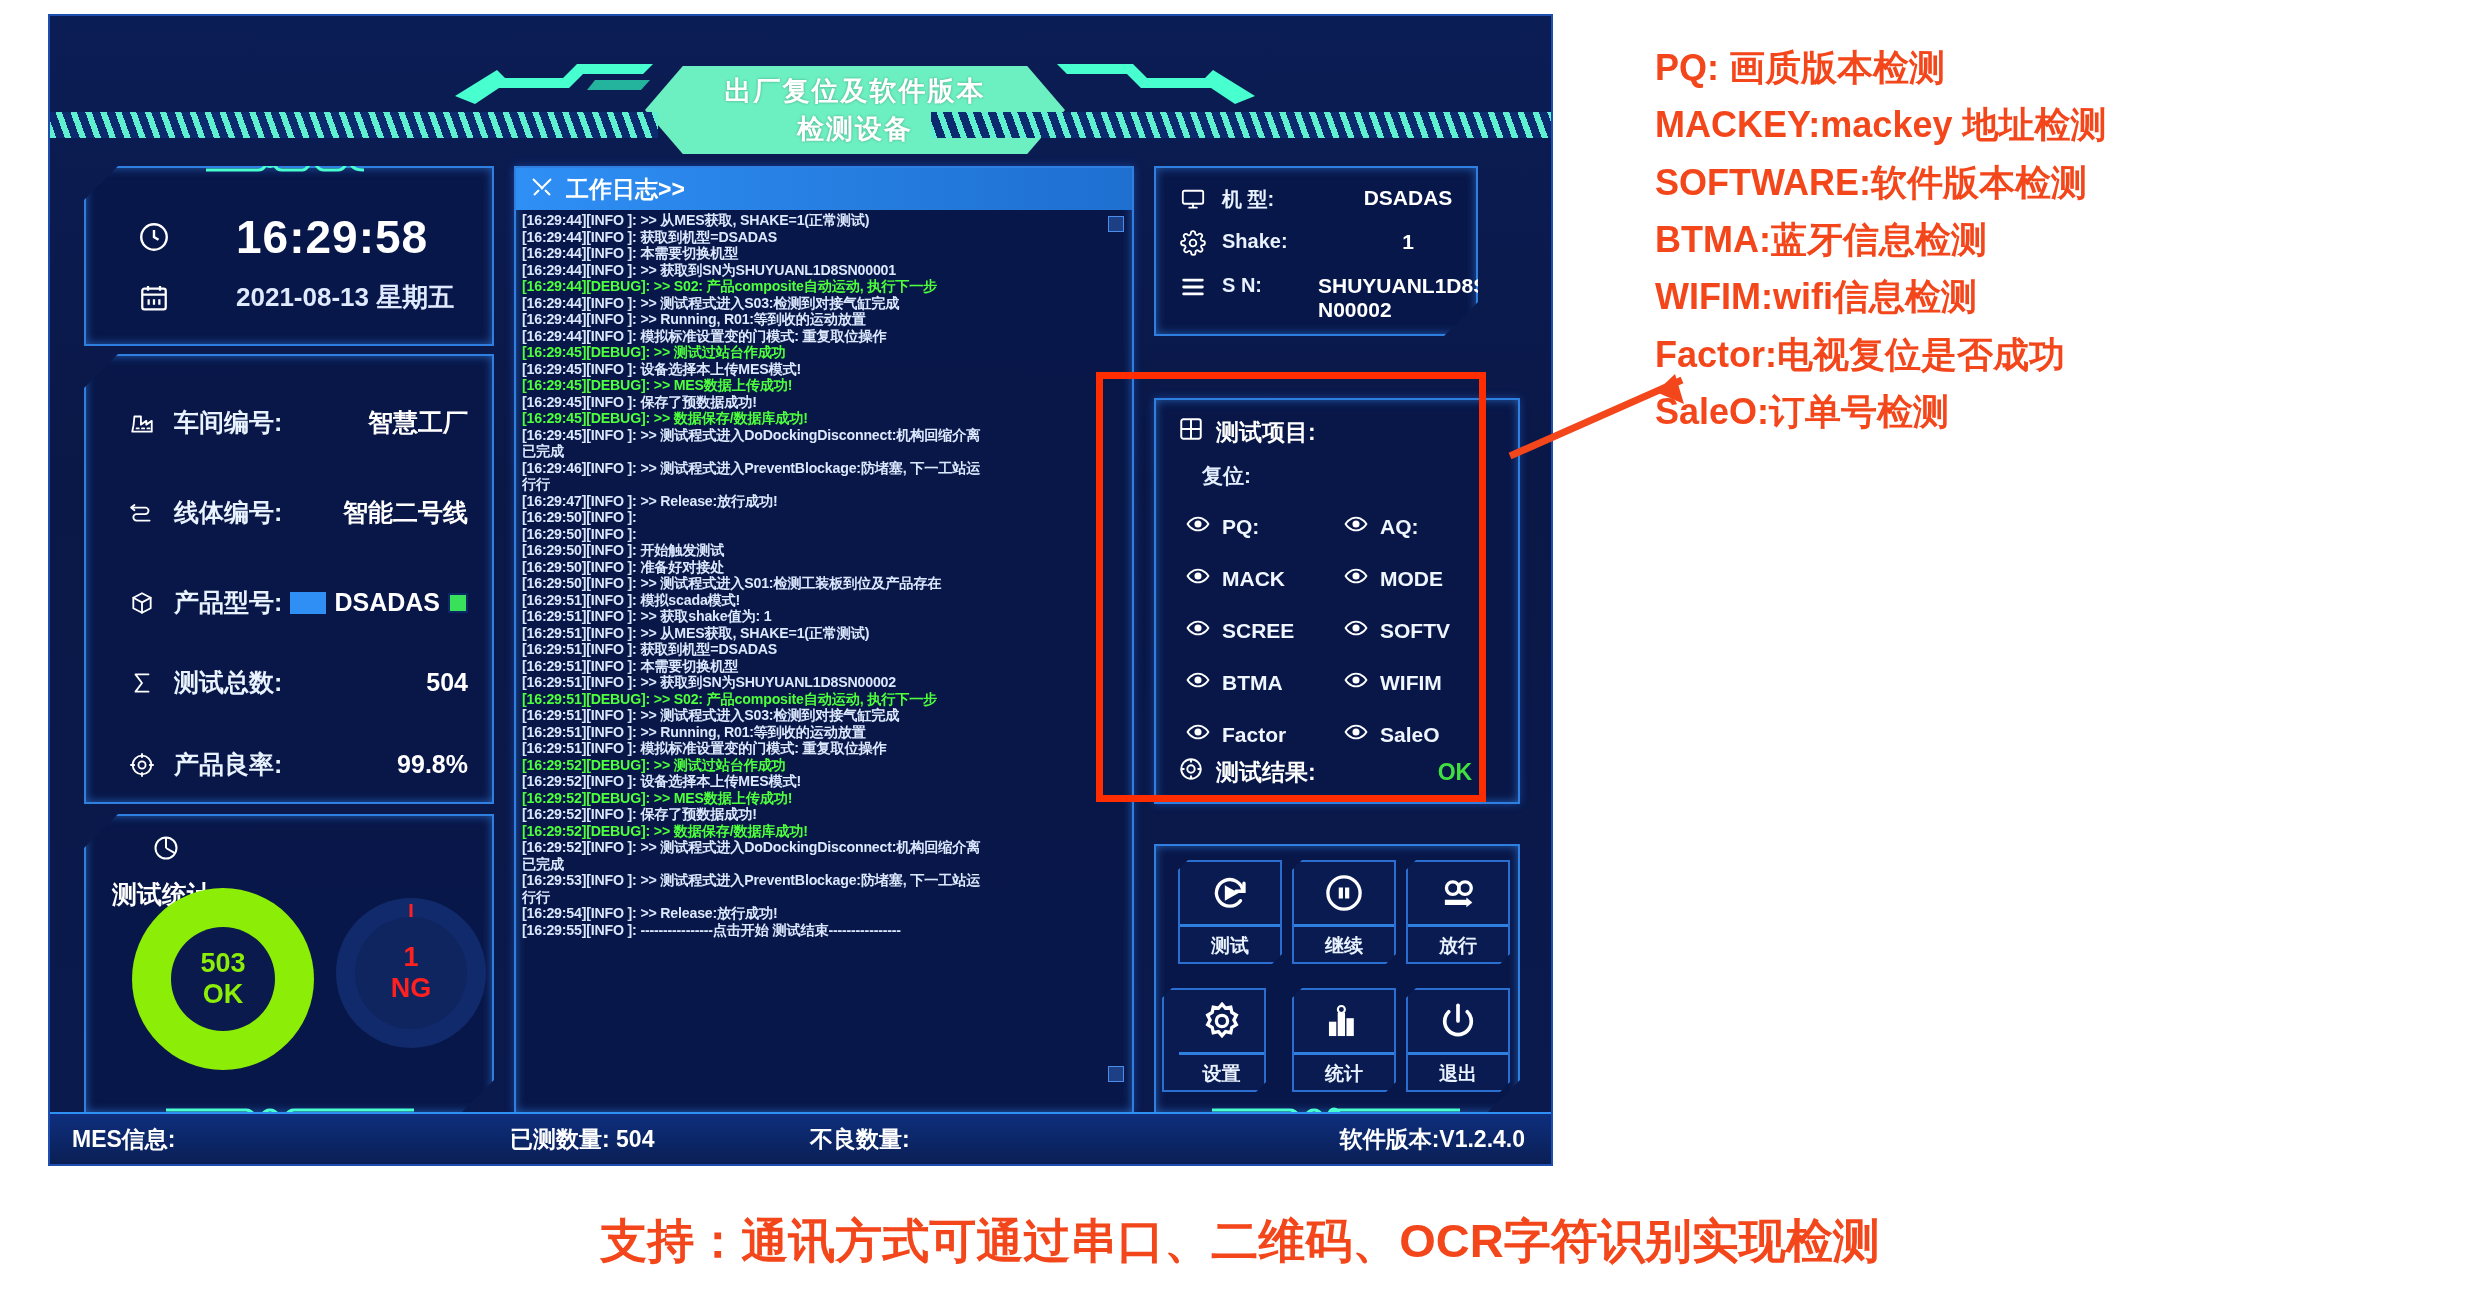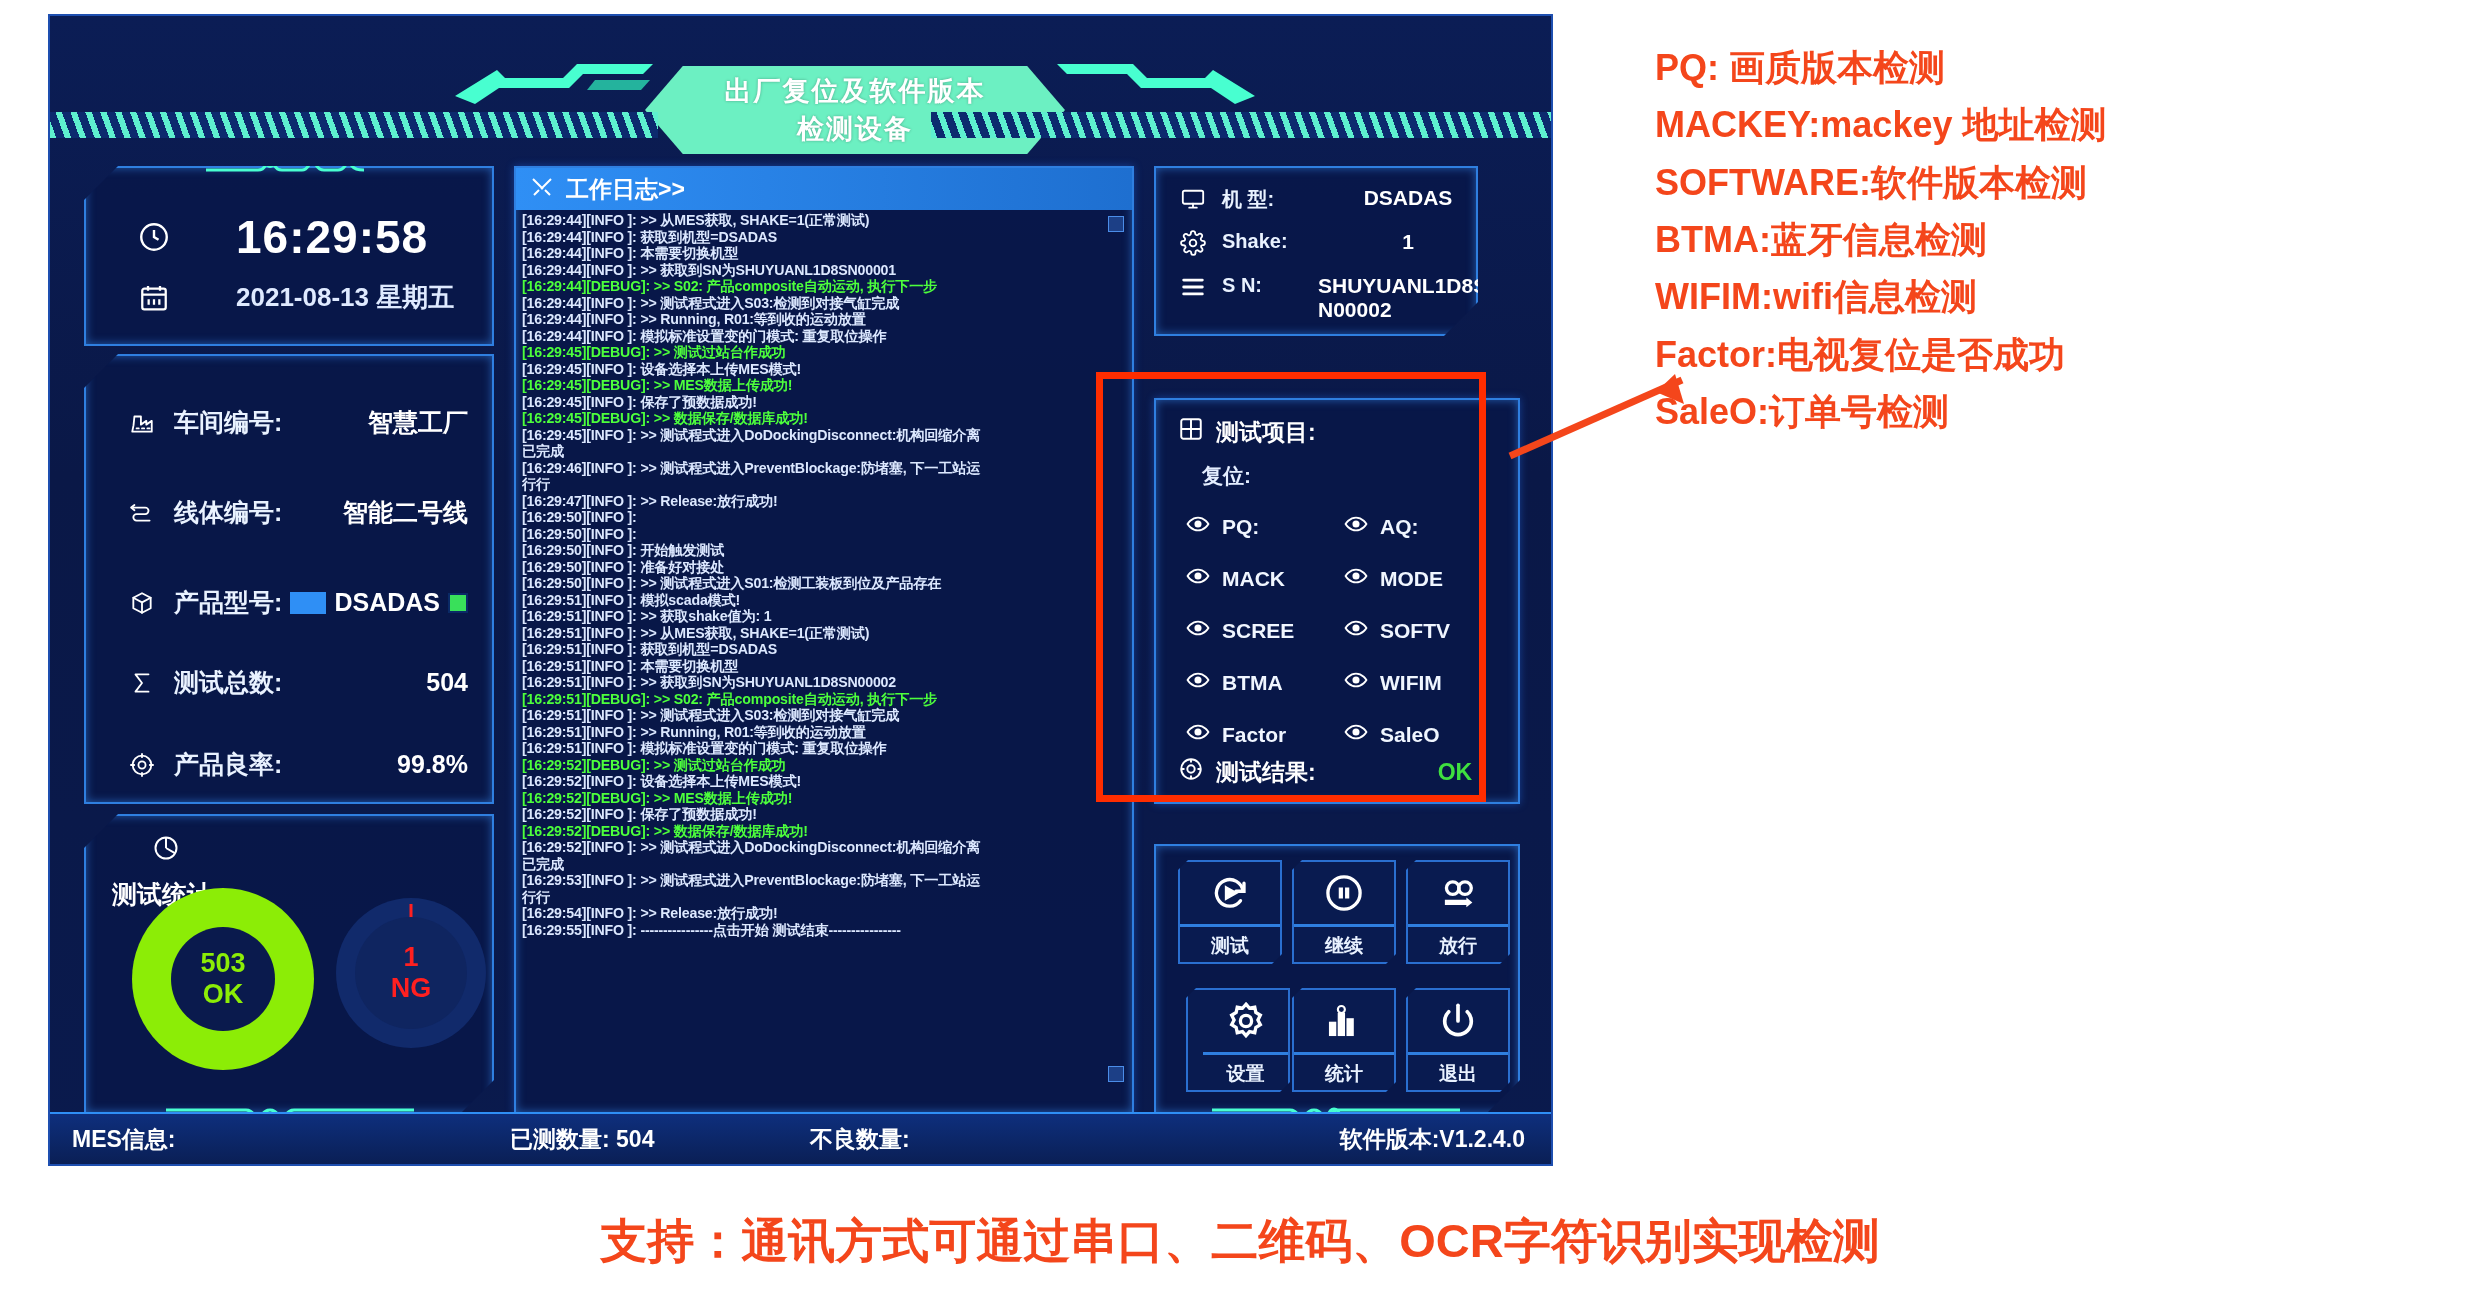--- a/index.html
+++ b/index.html
@@ -509,21 +509,21 @@
               <svg width="42" height="42" viewBox="0 0 24 24" fill="none" stroke="#ffffff" stroke-width="1.9">
                 <path d="M9 5.6A3.6 3.6 0 1 0 9 12.8 3.6 3.6 0 0 0 9 5.6z"></path>
                 <path d="M16 5.6a3.6 3.6 0 1 0 0 7.2 3.6 3.6 0 0 0 0-7.2z"></path>
                 <path d="M4.5 17.4h13" stroke-width="3"></path>
                 <path d="M16.8 14.6l3.4 2.8-3.4 2.8z" fill="#ffffff" stroke="none"></path>
               </svg>
             </span>
             <span class="bline"></span>
             <span class="blabel">放行</span>
           </div>
-          <div class="btn" style="left: 30px; top: 142px; padding-left: 15px;">
+          <div class="btn" style="left: 6px; top: 142px; padding-left: 15px;">
             <span class="glyph">
               <svg width="42" height="42" viewBox="0 0 24 24" fill="none" stroke="#ffffff" stroke-width="1.9">
                 <circle cx="12" cy="12" r="3.2"></circle>
                 <path d="M12 2.4l2 2.3 3-.6.6 3 2.6 1.6-1.4 2.7 1.4 2.7-2.6 1.6-.6 3-3-.6-2 2.3-2-2.3-3 .6-.6-3-2.6-1.6 1.4-2.7L3.8 8.7l2.6-1.6.6-3 3 .6z"></path>
               </svg>
             </span>
             <span class="bline"></span>
             <span class="blabel">设置</span>
           </div>
           <div class="btn" style="left: 136px; top: 142px;">

